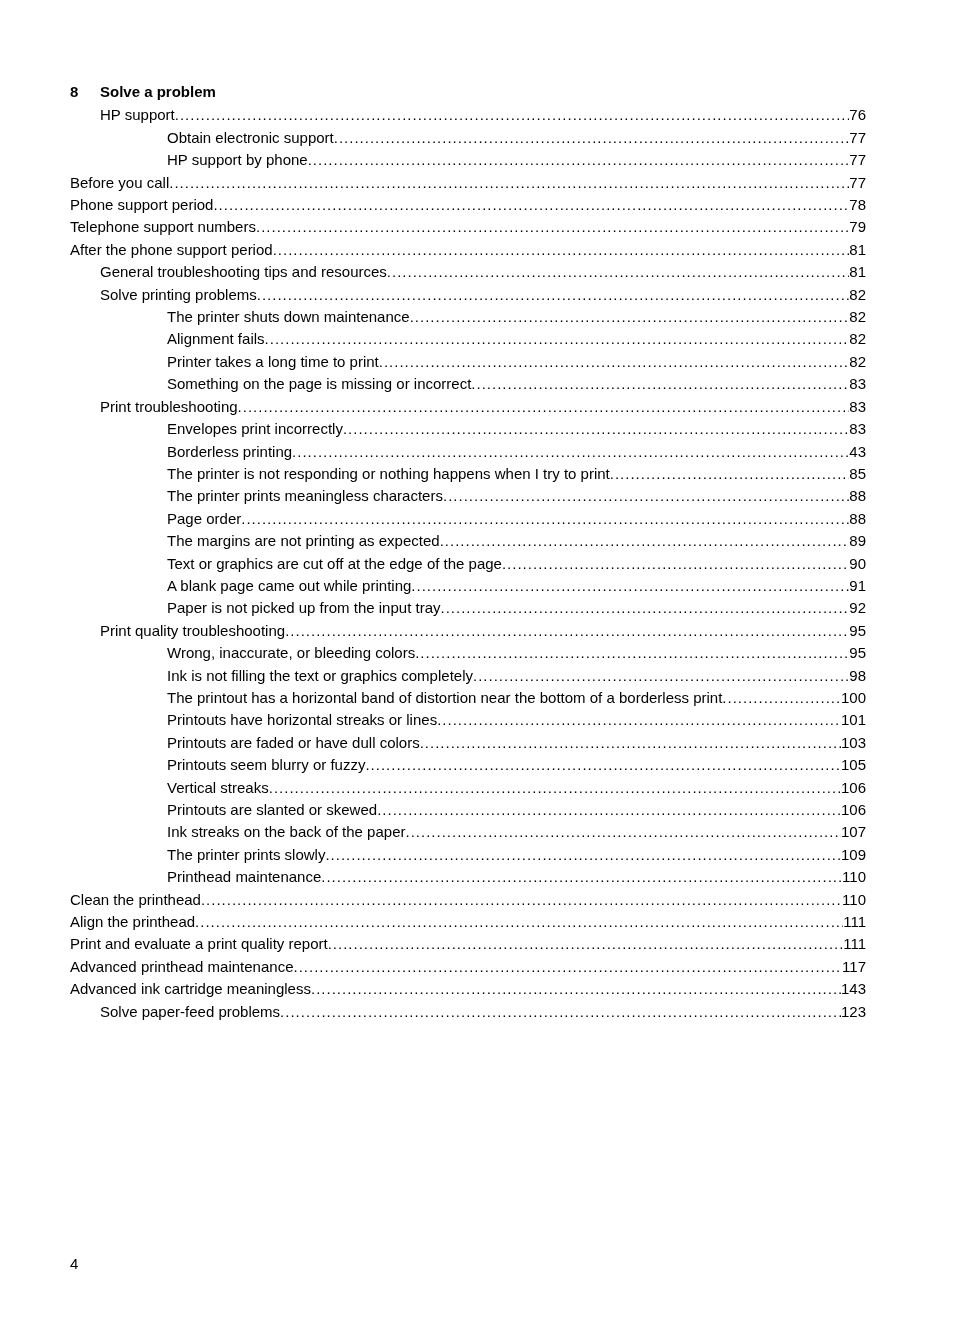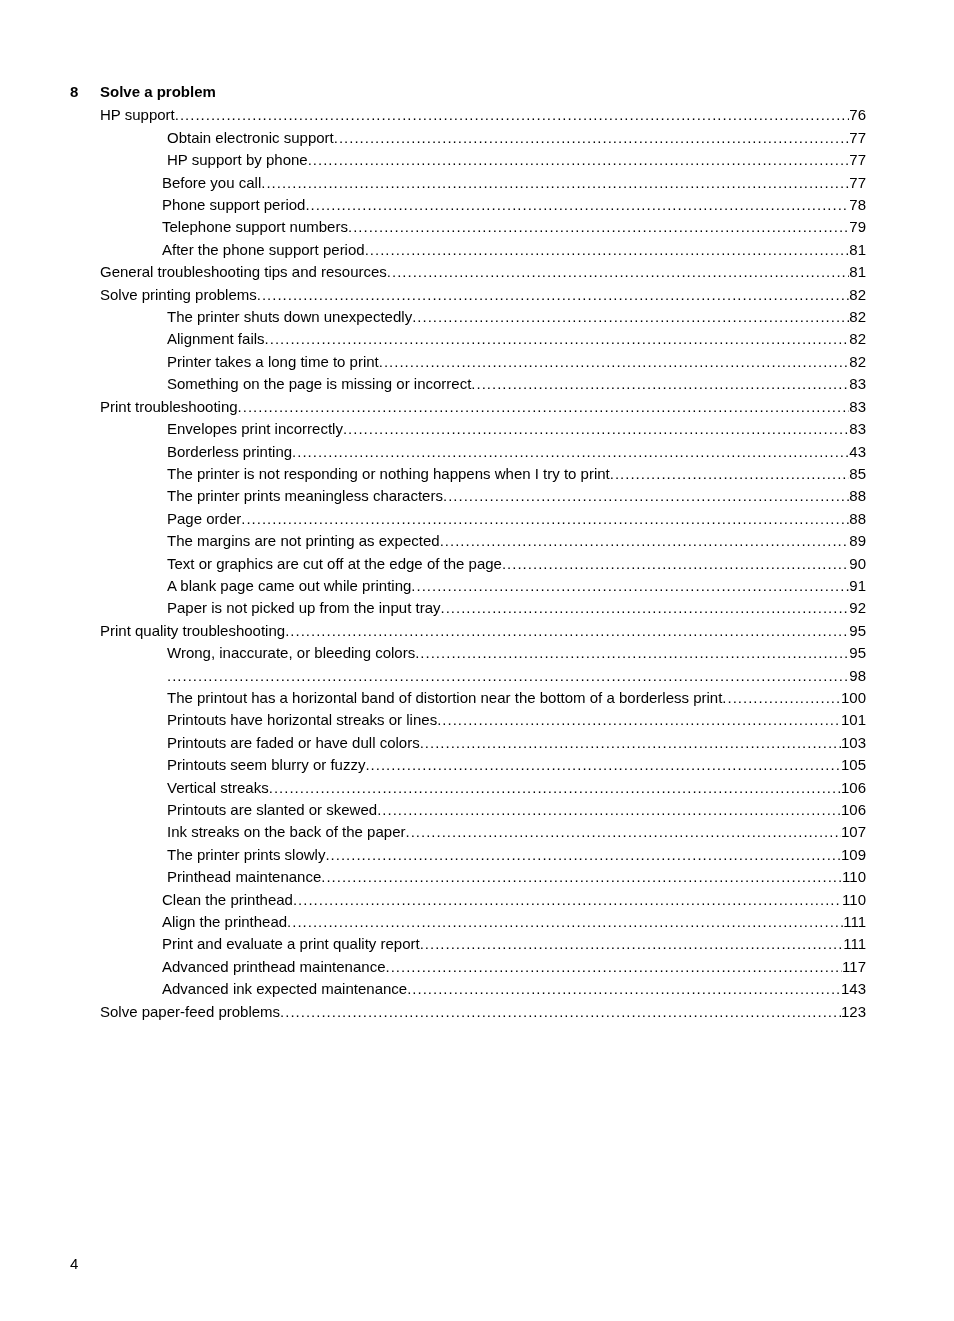--- a/index.html
+++ b/index.html
@@ -27,21 +27,21 @@
     margin-bottom: 1px;
   }
   .chapter-number { width: 30px; flex: 0 0 30px; }
   .toc-entry {
     display: flex;
     align-items: center;
     line-height: 22.4px;
   }
   .toc-entry.lvl1 { margin-left: 30px; }
   .toc-entry.lvl2 { margin-left: 97px; }
-  .toc-entry.lvl3 { margin-left: 92px; }
+  .toc-entry.lvl3 { }
   .toc-title { white-space: nowrap; flex: 0 0 auto; }
   .toc-leader {
     flex: 1 1 auto;
     overflow: hidden;
     white-space: nowrap;
     min-width: 8px;
   }
   .toc-leader::after {
     content: "..........................................................................................................................................................................................................................................................................";
     letter-spacing: 1px;
@@ -104,21 +104,21 @@
         <span class="toc-title">General troubleshooting tips and resources</span>
         <span class="toc-leader"></span>
         <span class="toc-page">81</span>
       </div>
       <div class="toc-entry lvl1">
         <span class="toc-title">Solve printing problems</span>
         <span class="toc-leader"></span>
         <span class="toc-page">82</span>
       </div>
       <div class="toc-entry lvl2">
-        <span class="toc-title">The printer shuts down unexpectedly</span>
+        <span class="toc-title">The printer shuts down maintenance</span>
         <span class="toc-leader"></span>
         <span class="toc-page">82</span>
       </div>
       <div class="toc-entry lvl2">
         <span class="toc-title">Alignment fails</span>
         <span class="toc-leader"></span>
         <span class="toc-page">82</span>
       </div>
       <div class="toc-entry lvl2">
         <span class="toc-title">Printer takes a long time to print</span>
@@ -184,20 +184,21 @@
         <span class="toc-title">Print quality troubleshooting</span>
         <span class="toc-leader"></span>
         <span class="toc-page">95</span>
       </div>
       <div class="toc-entry lvl2">
         <span class="toc-title">Wrong, inaccurate, or bleeding colors</span>
         <span class="toc-leader"></span>
         <span class="toc-page">95</span>
       </div>
       <div class="toc-entry lvl2">
+        <span class="toc-title">Ink is not filling the text or graphics completely</span>
         <span class="toc-leader"></span>
         <span class="toc-page">98</span>
       </div>
       <div class="toc-entry lvl2">
         <span class="toc-title">The printout has a horizontal band of distortion near the bottom of a borderless print</span>
         <span class="toc-leader"></span>
         <span class="toc-page">100</span>
       </div>
       <div class="toc-entry lvl2">
         <span class="toc-title">Printouts have horizontal streaks or lines</span>
@@ -253,21 +254,21 @@
         <span class="toc-title">Print and evaluate a print quality report</span>
         <span class="toc-leader"></span>
         <span class="toc-page">111</span>
       </div>
       <div class="toc-entry lvl3">
         <span class="toc-title">Advanced printhead maintenance</span>
         <span class="toc-leader"></span>
         <span class="toc-page">117</span>
       </div>
       <div class="toc-entry lvl3">
-        <span class="toc-title">Advanced ink expected maintenance</span>
+        <span class="toc-title">Advanced ink cartridge meaningless</span>
         <span class="toc-leader"></span>
         <span class="toc-page">143</span>
       </div>
       <div class="toc-entry lvl1">
         <span class="toc-title">Solve paper-feed problems</span>
         <span class="toc-leader"></span>
         <span class="toc-page">123</span>
       </div>
     </div>
 

